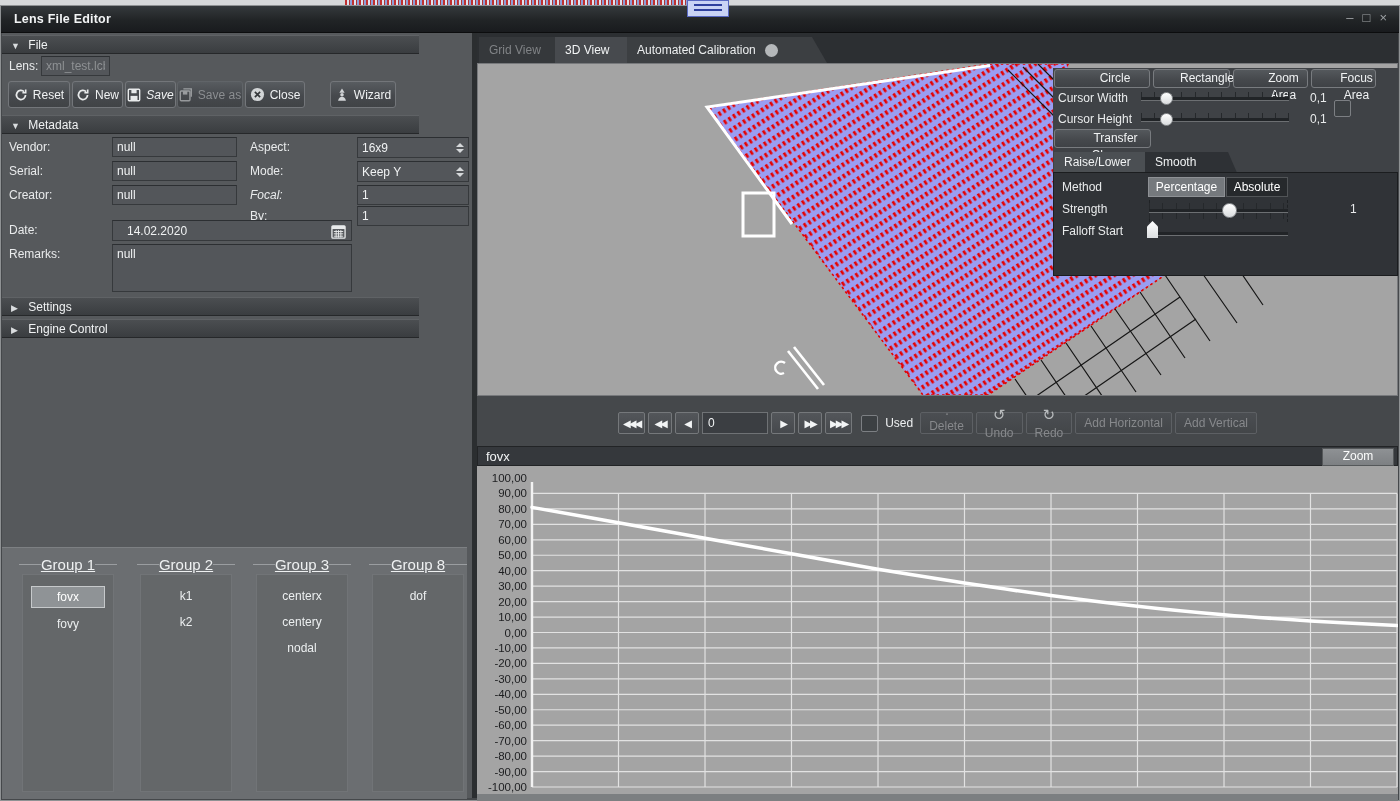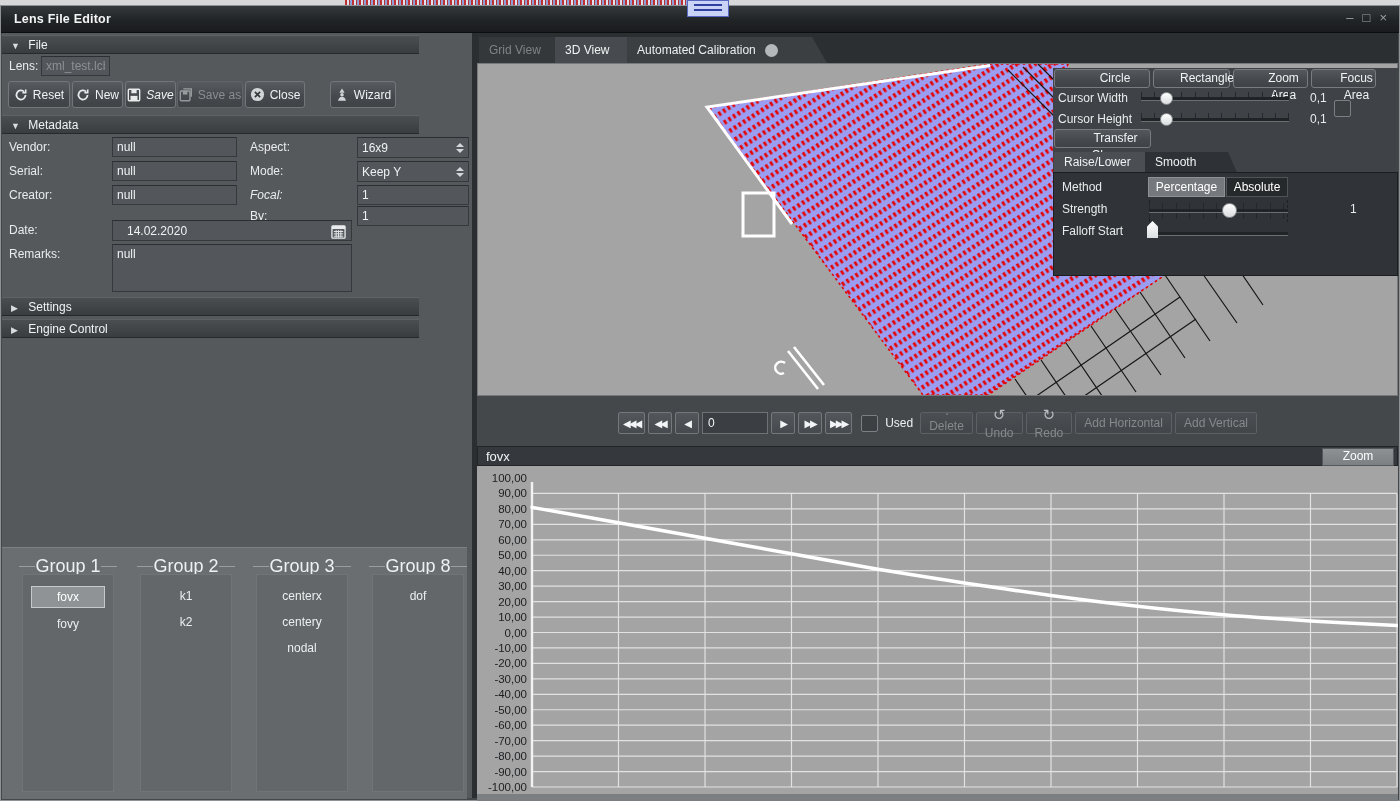--- a/index.html
+++ b/index.html
@@ -36,21 +36,21 @@
   .btn.dis{color:#8b8e91;border-color:#606468;}
   .btn svg{flex:none;}
   .selbox{display:flex;align-items:center;justify-content:space-between;}
   .spin{width:8px;display:flex;flex-direction:column;gap:2px;align-items:center;}
   .spin i{width:0;height:0;border-left:4px solid transparent;border-right:4px solid transparent;}
   .spin i.up{border-bottom:4px solid #d5d8da;}
   .spin i.dn{border-top:4px solid #d5d8da;}
   
   #groupsArea{left:0;top:514px;width:465px;height:251px;background:#6b6e71;border-top:1px solid #7d8083;}
   .grp{position:absolute;top:8px;height:236px;width:98px;}
-  .grp-legend{display:flex;align-items:center;gap:0;color:#eef0f1;font-size:18px;}
+  .grp-legend{display:flex;align-items:center;gap:0;color:#eef0f1;font-size:15px;text-decoration:underline;}
   .grp-legend .gline{flex:1;height:1px;background:#9a9da0;}
   .grp-body{position:absolute;left:3px;right:3px;top:18px;bottom:0;background:#646769;border:1px solid #717477;
     padding-top:8px;box-sizing:border-box;}
   .gitem{margin:3px 8px 6px 8px;height:20px;line-height:20px;text-align:center;color:#eceff0;cursor:pointer;}
   .gitem.sel{background:#8f9396;border:1px solid #c6c9cb;color:#ffffff;}
   
   #rightbg{left:476px;top:27px;width:921px;height:765px;background:#45484b;}
   #tabbar{left:476px;top:27px;width:921px;height:30px;background:#2c2f32;border-bottom:6px solid #15803d;}
   .vtab{position:absolute;top:4px;height:26px;line-height:26px;padding:0 22px 0 10px;
     clip-path:polygon(0 0,calc(100% - 15px) 0,100% 100%,0 100%);cursor:pointer;display:flex;align-items:center;}

